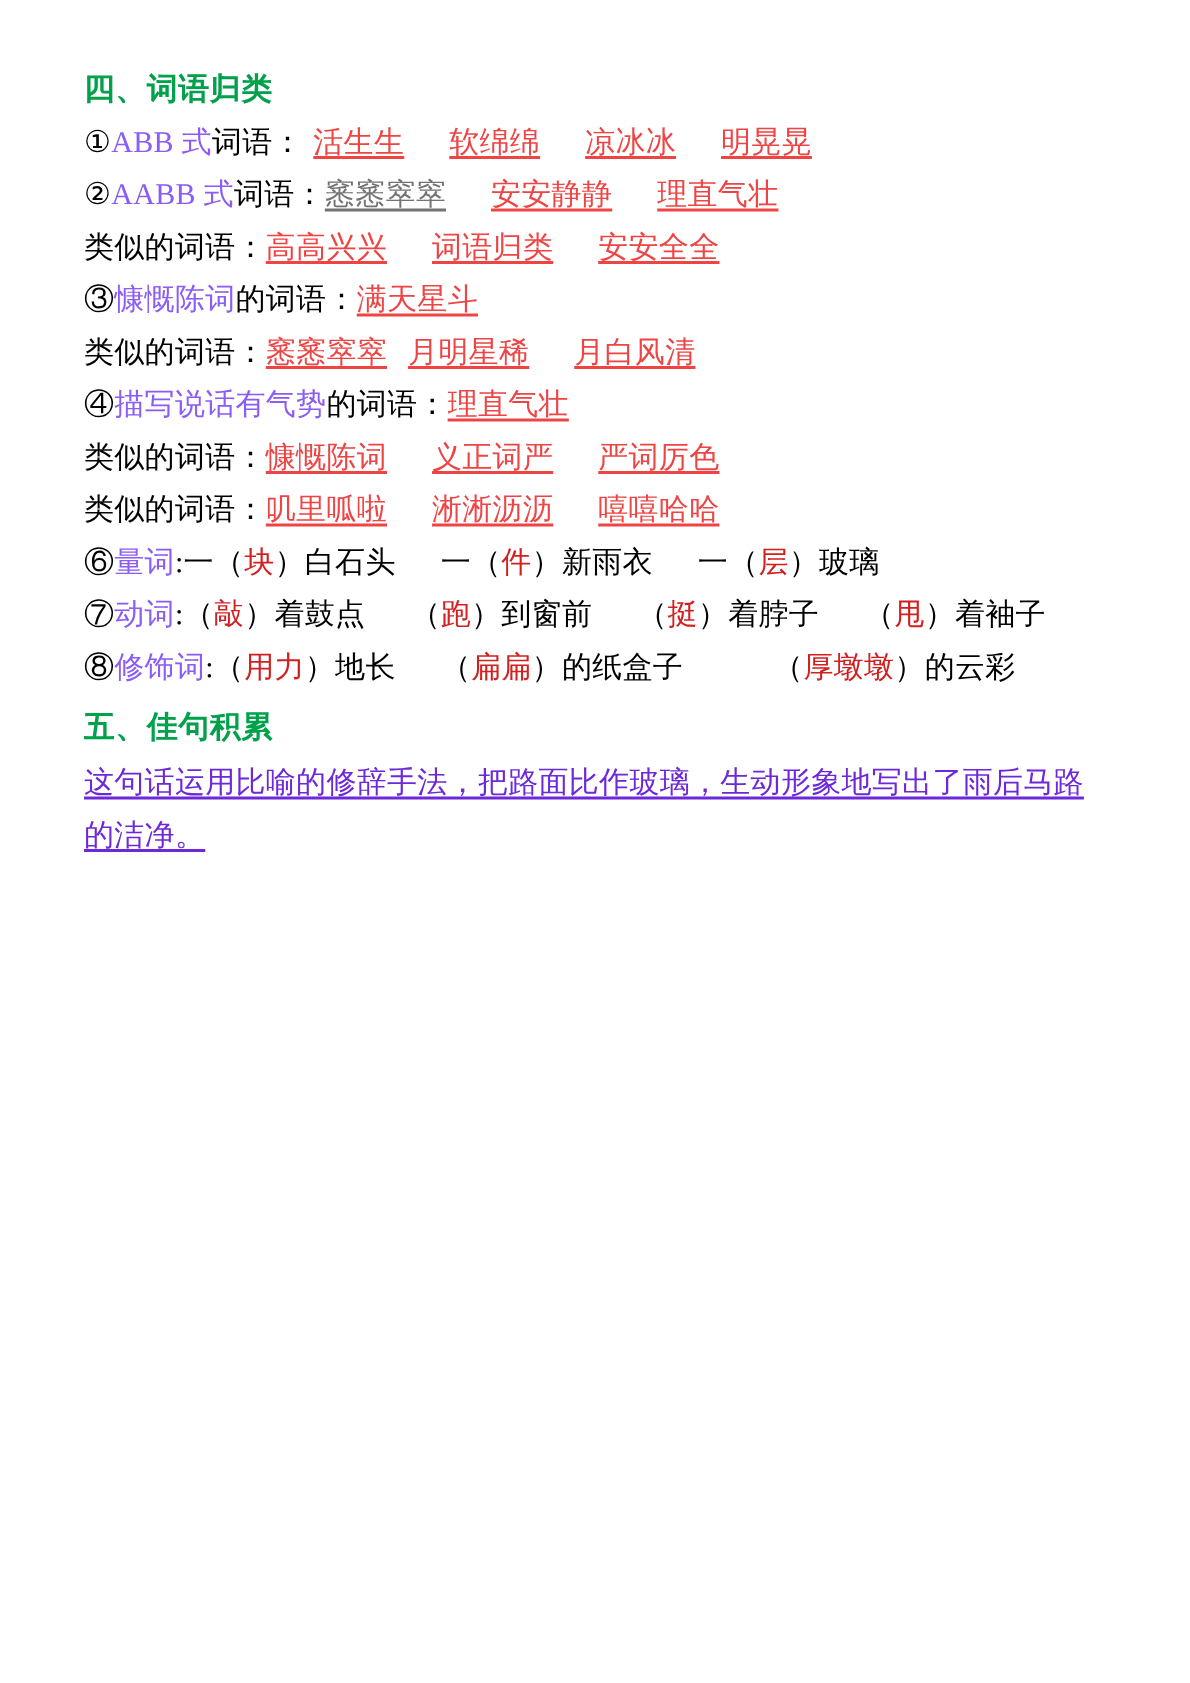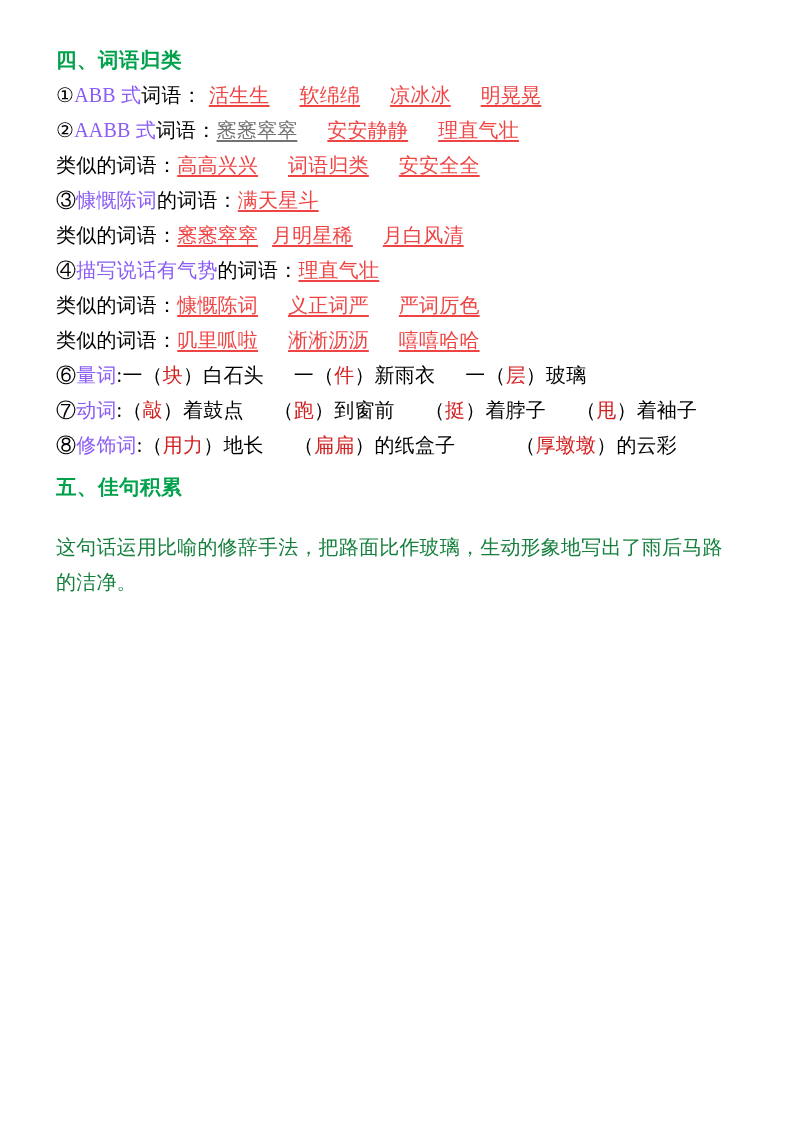--- a/index.html
+++ b/index.html
@@ -35,25 +35,25 @@
     letter-spacing: 0.5px;
   }
   .purple { color: #8b5cf6; text-align: center; }
   .red { color: #d21f1f; }
   .black { color: #000000; }
   .sp { display: inline-block; width: 14px; }
   .sp-lg { display: inline-block; width: 30px; }
   .sp-sm { display: inline-block; width: 7px; }
   .redu { color: #737373; text-decoration: underline; text-underline-offset: 3px; }
   .magu { color: #ef4444; text-decoration: underline; text-underline-offset: 3px; }
-  .sect2 { margin-top: 6px; }
+  .sect2 { margin-top: 6px; font-family: Liberation Mono, monospace; }
   .note {
-    color: #15803d;
+    color: #6d28d9;
+    text-decoration: underline;
     text-underline-offset: 3px;
-    margin-top: 25px;
   }
   .indent { padding-left: 4px; }
 </style>
 </head>
 <body>
 
 <div class="page">
 
   <div class="line heading">四、词语归类</div>
 

